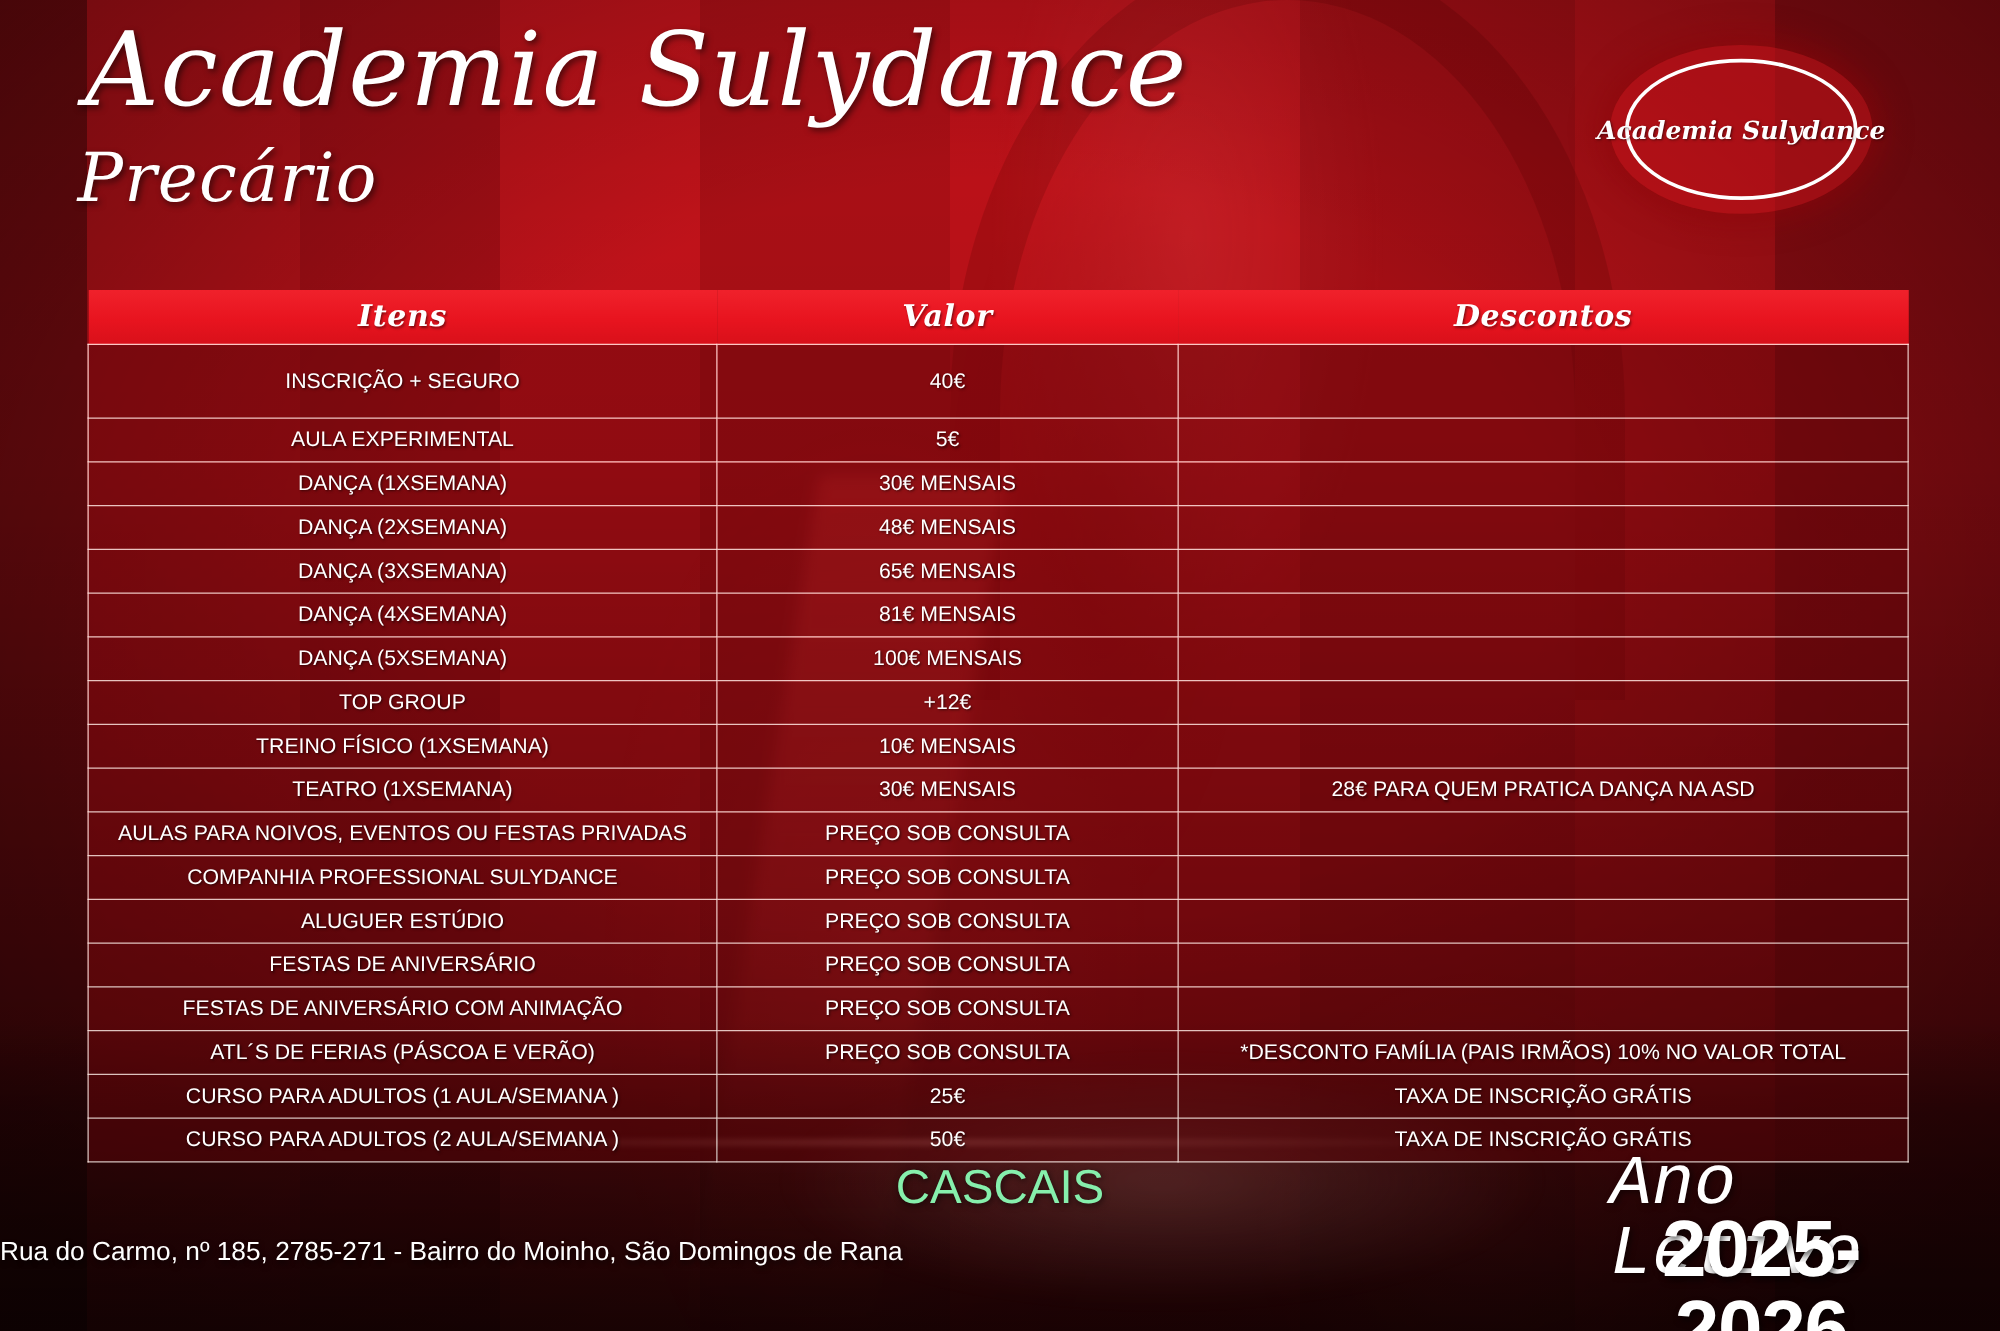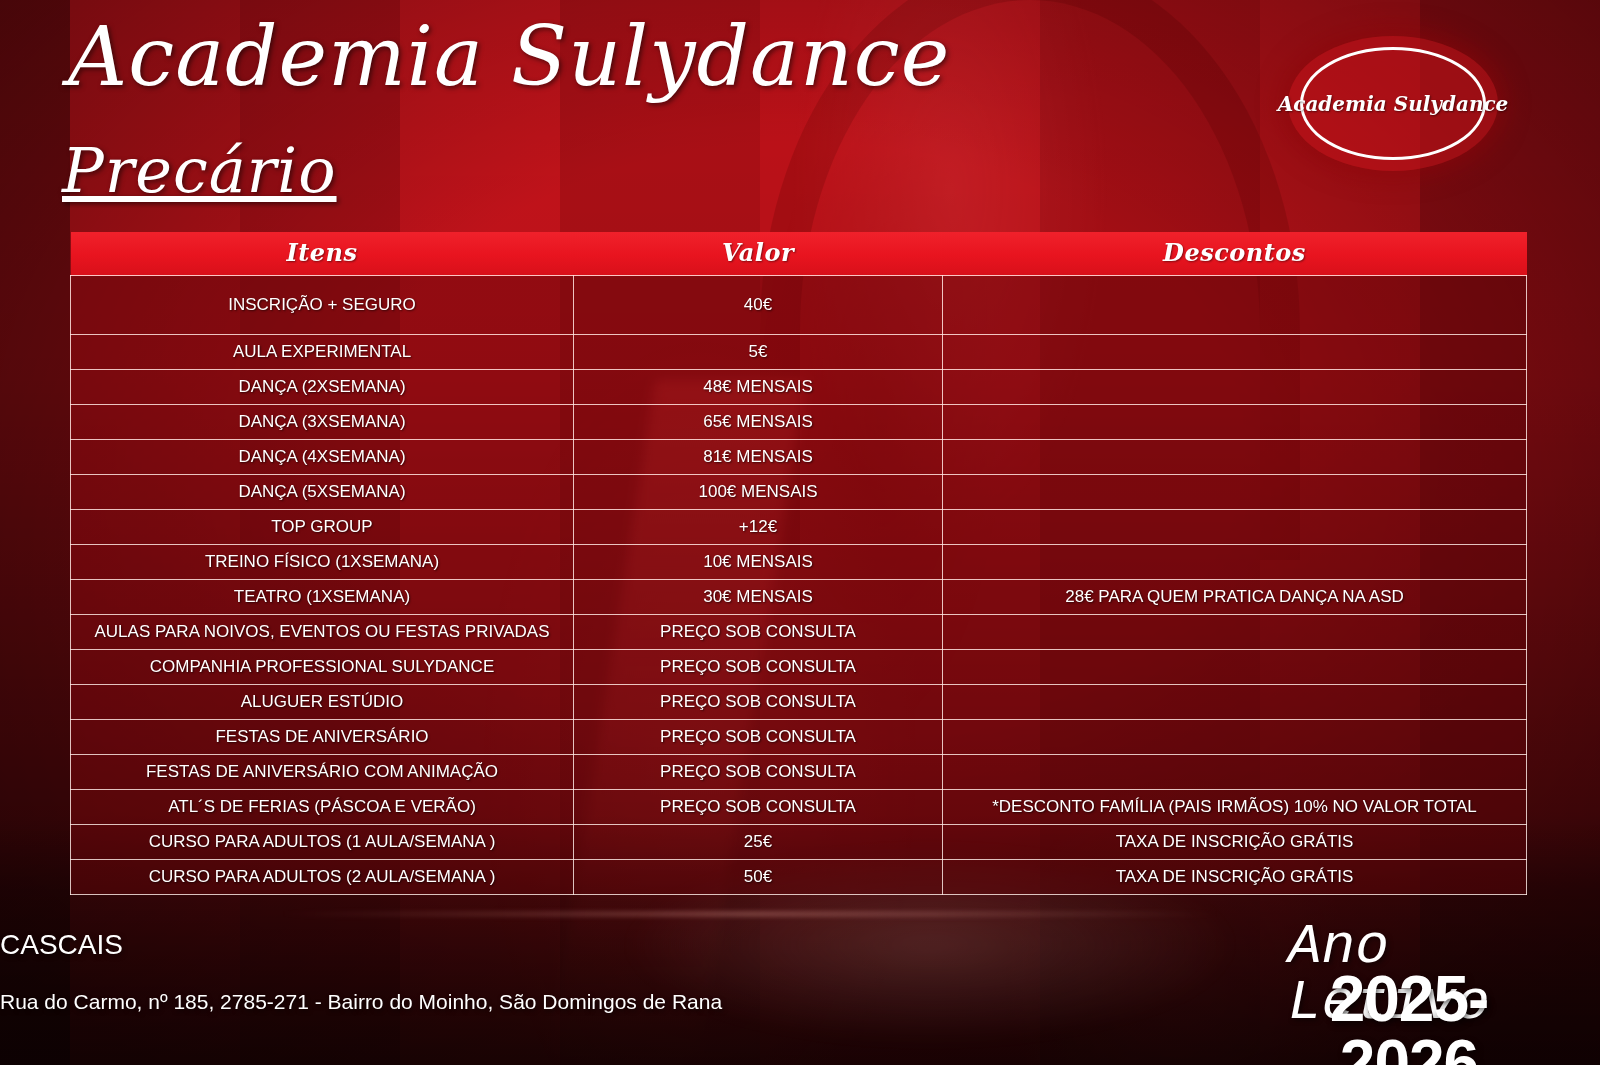--- a/index.html
+++ b/index.html
@@ -111,24 +111,23 @@
     white-space: nowrap;
     text-shadow: 2px 2px 5px rgba(0,0,0,.55);
     letter-spacing: 1px;
   }
   .title-main {
     left: 68px; top: 16px;
     font-size: 82px;
     line-height: 1;
   }
   .title-sub {
-    left: 62px; top: 140px;
-    font-size: 62px;
+    left: 62px; top: 116px;
+    font-size: 54px;
     line-height: 1;
-    text-decoration: underline;
   }
 
   .logo {
     position: absolute;
     left: 1288px; top: 36px;
     width: 210px; height: 135px;
     border-radius: 50%;
     background: rgba(196,18,26,.55);
     box-shadow: 0 0 22px 8px rgba(140,6,10,.55);
     display: flex;
@@ -241,20 +240,25 @@
             <td>INSCRIÇÃO + SEGURO</td>
             <td>40€</td>
             <td class="empty"></td>
           </tr>
           <tr>
             <td>AULA EXPERIMENTAL</td>
             <td>5€</td>
             <td class="empty"></td>
           </tr>
           <tr>
+            <td>DANÇA (1XSEMANA)</td>
+            <td>30€ MENSAIS</td>
+            <td class="empty"></td>
+          </tr>
+          <tr>
             <td>DANÇA (2XSEMANA)</td>
             <td>48€ MENSAIS</td>
             <td class="empty"></td>
           </tr>
           <tr>
             <td>DANÇA (3XSEMANA)</td>
             <td>65€ MENSAIS</td>
             <td class="empty"></td>
           </tr>
           <tr>
@@ -320,20 +324,20 @@
           <tr>
             <td>CURSO PARA ADULTOS (2 AULA/SEMANA )</td>
             <td>50€</td>
             <td>TAXA DE INSCRIÇÃO GRÁTIS</td>
           </tr>
         </tbody>
     </table>
   </div>
 
   <div style="position:absolute;left:0;right:0;bottom:0;height:140px;">
-    <div style="position:absolute;left:0;right:0;top:4px;text-align:left;font-size:28px;color:#ffffff;text-shadow:1px 2px 5px rgba(0,0,0,.6);">CASCAIS</div>
+    <div style="position:absolute;left:0;right:0;top:4px;text-align:center;font-size:38px;color:#86efac;text-shadow:1px 2px 5px rgba(0,0,0,.6);">CASCAIS</div>
     <div style="position:absolute;left:0;right:0;top:65px;text-align:left;font-size:21px;color:#fff;text-shadow:1px 2px 4px rgba(0,0,0,.6);">Rua do Carmo, nº 185, 2785-271 - Bairro do Moinho, São Domingos de Rana</div>
 
     <div style="position:absolute;right:72px;top:-6px;width:240px;text-align:left;font-family:Liberation Mono, monospace;font-style:italic;font-size:56px;color:#fff;text-shadow:2px 2px 5px rgba(0,0,0,.55);line-height:1;">Ano Letivo</div>
     <div style="position:absolute;right:66px;top:42px;width:250px;text-align:center;font-size:64px;font-weight:bold;color:#fff;letter-spacing:-1px;text-shadow:2px 3px 6px rgba(0,0,0,.6);line-height:1;">2025-2026</div>
   </div>
 
 </div>
 
 </body></html>

